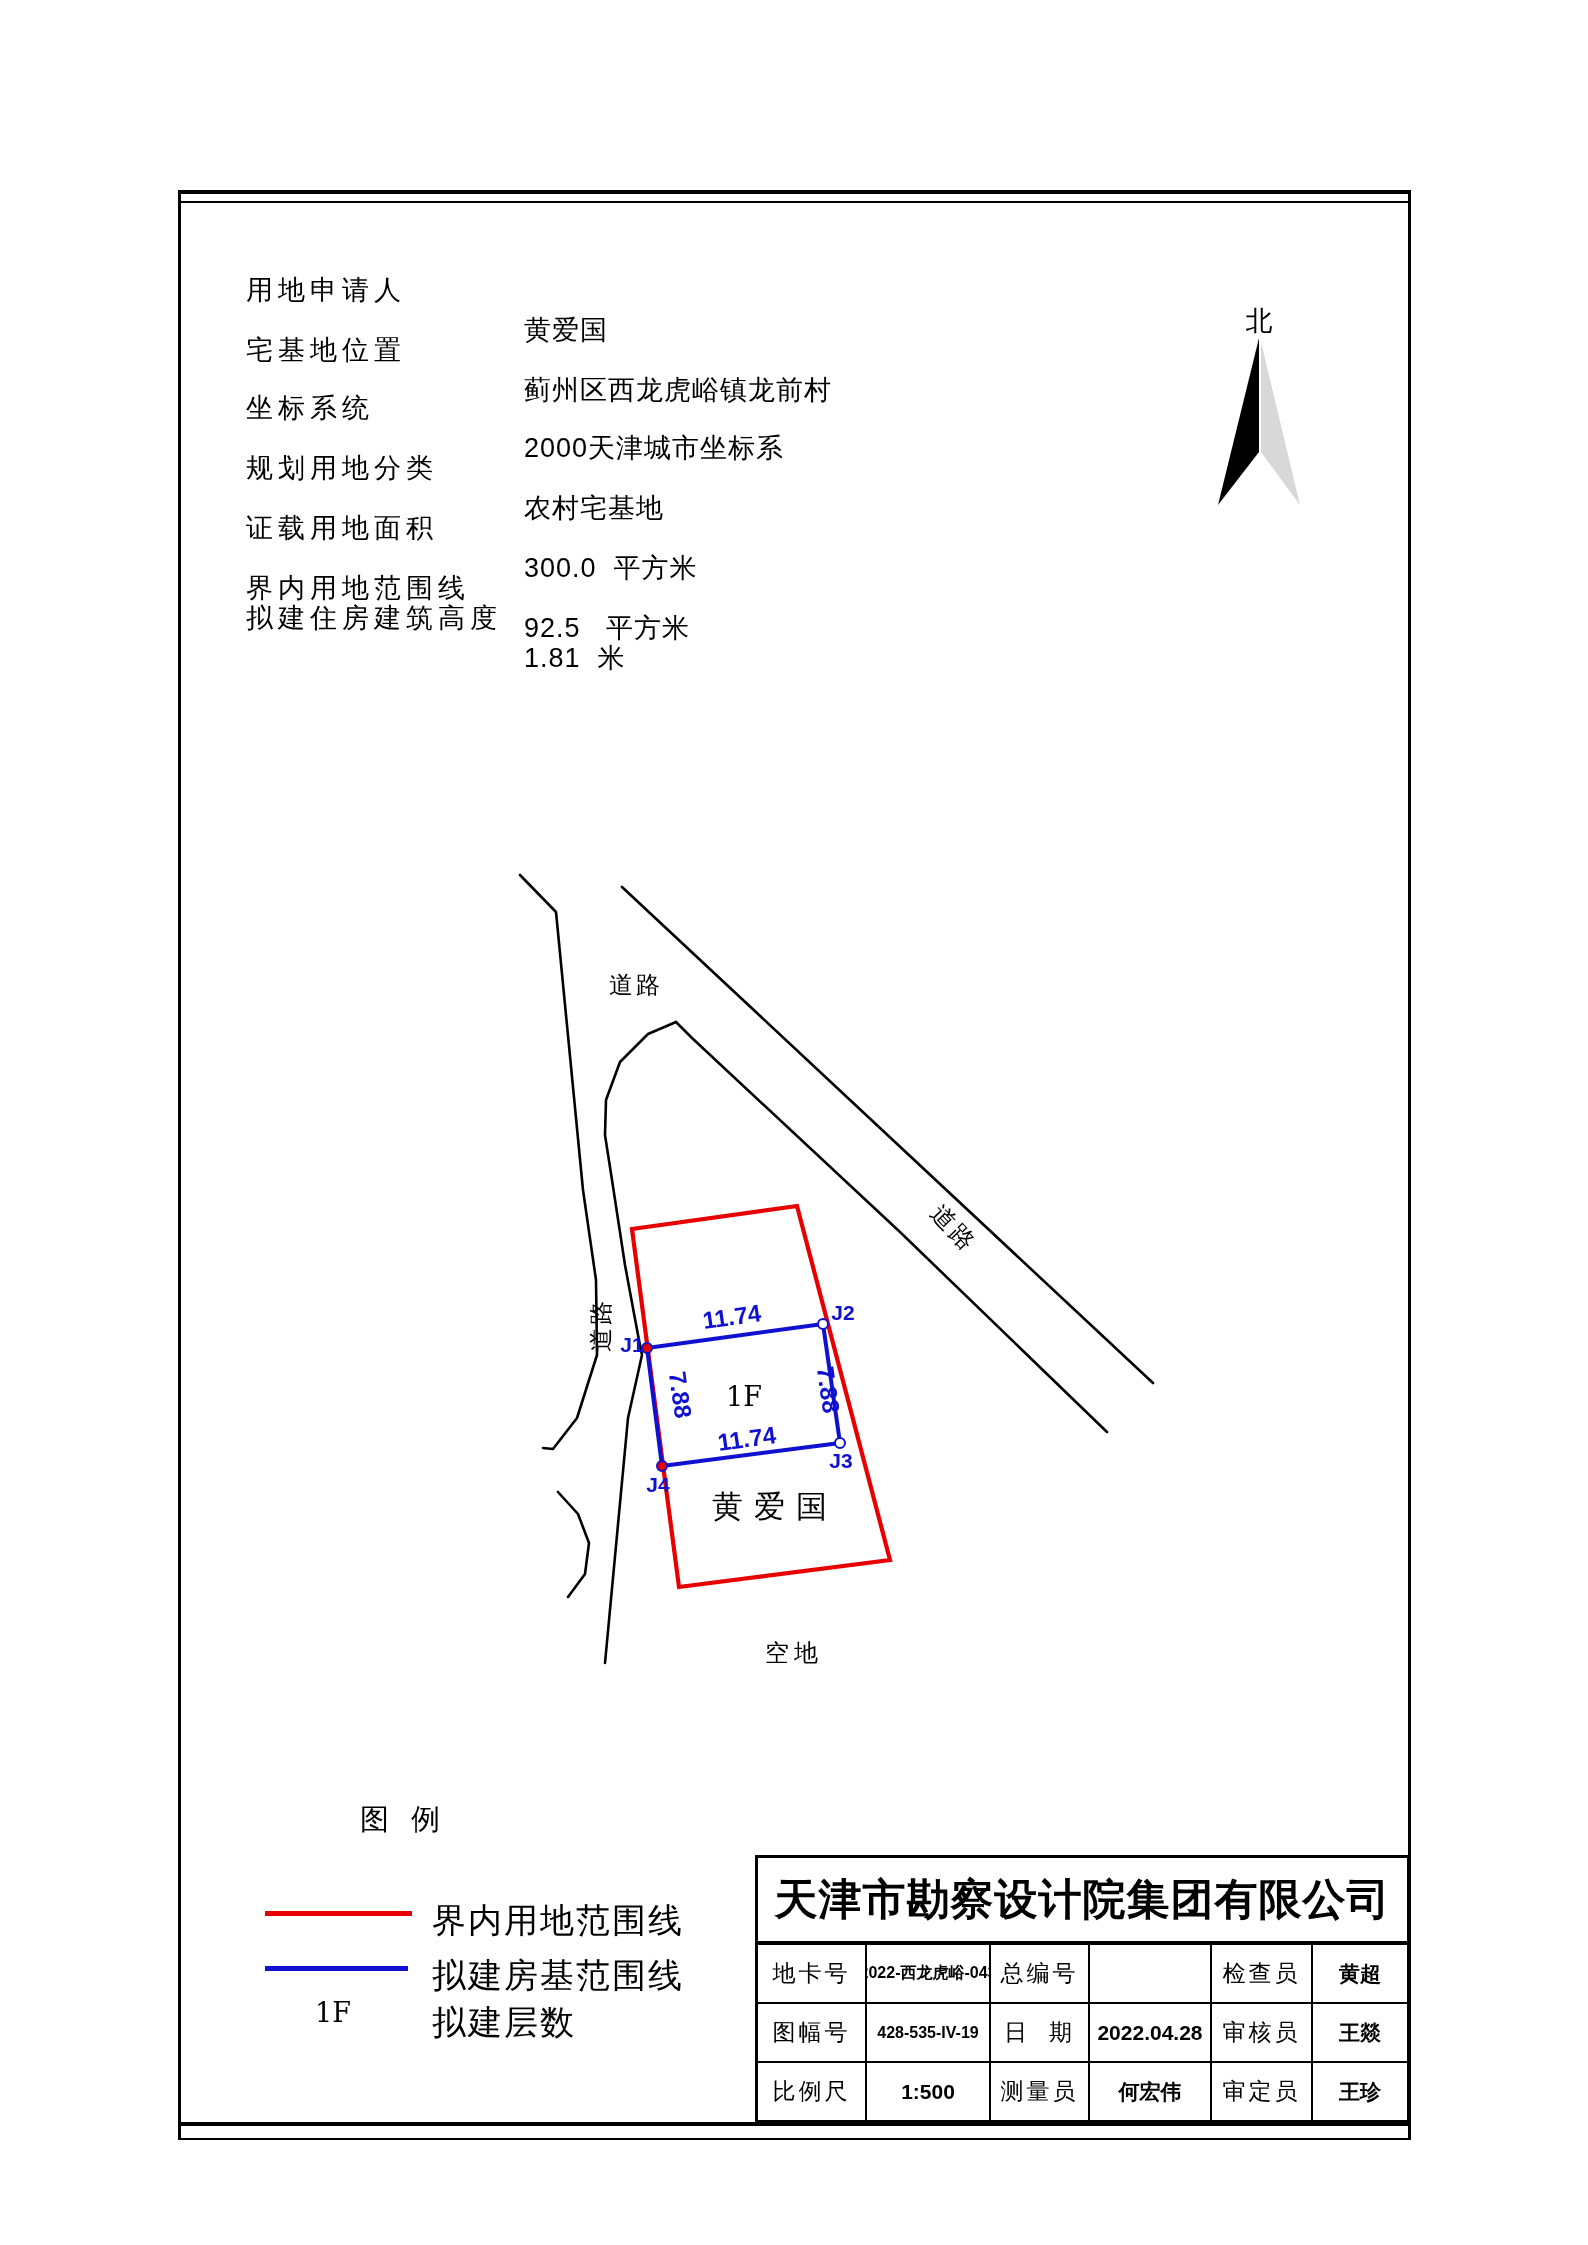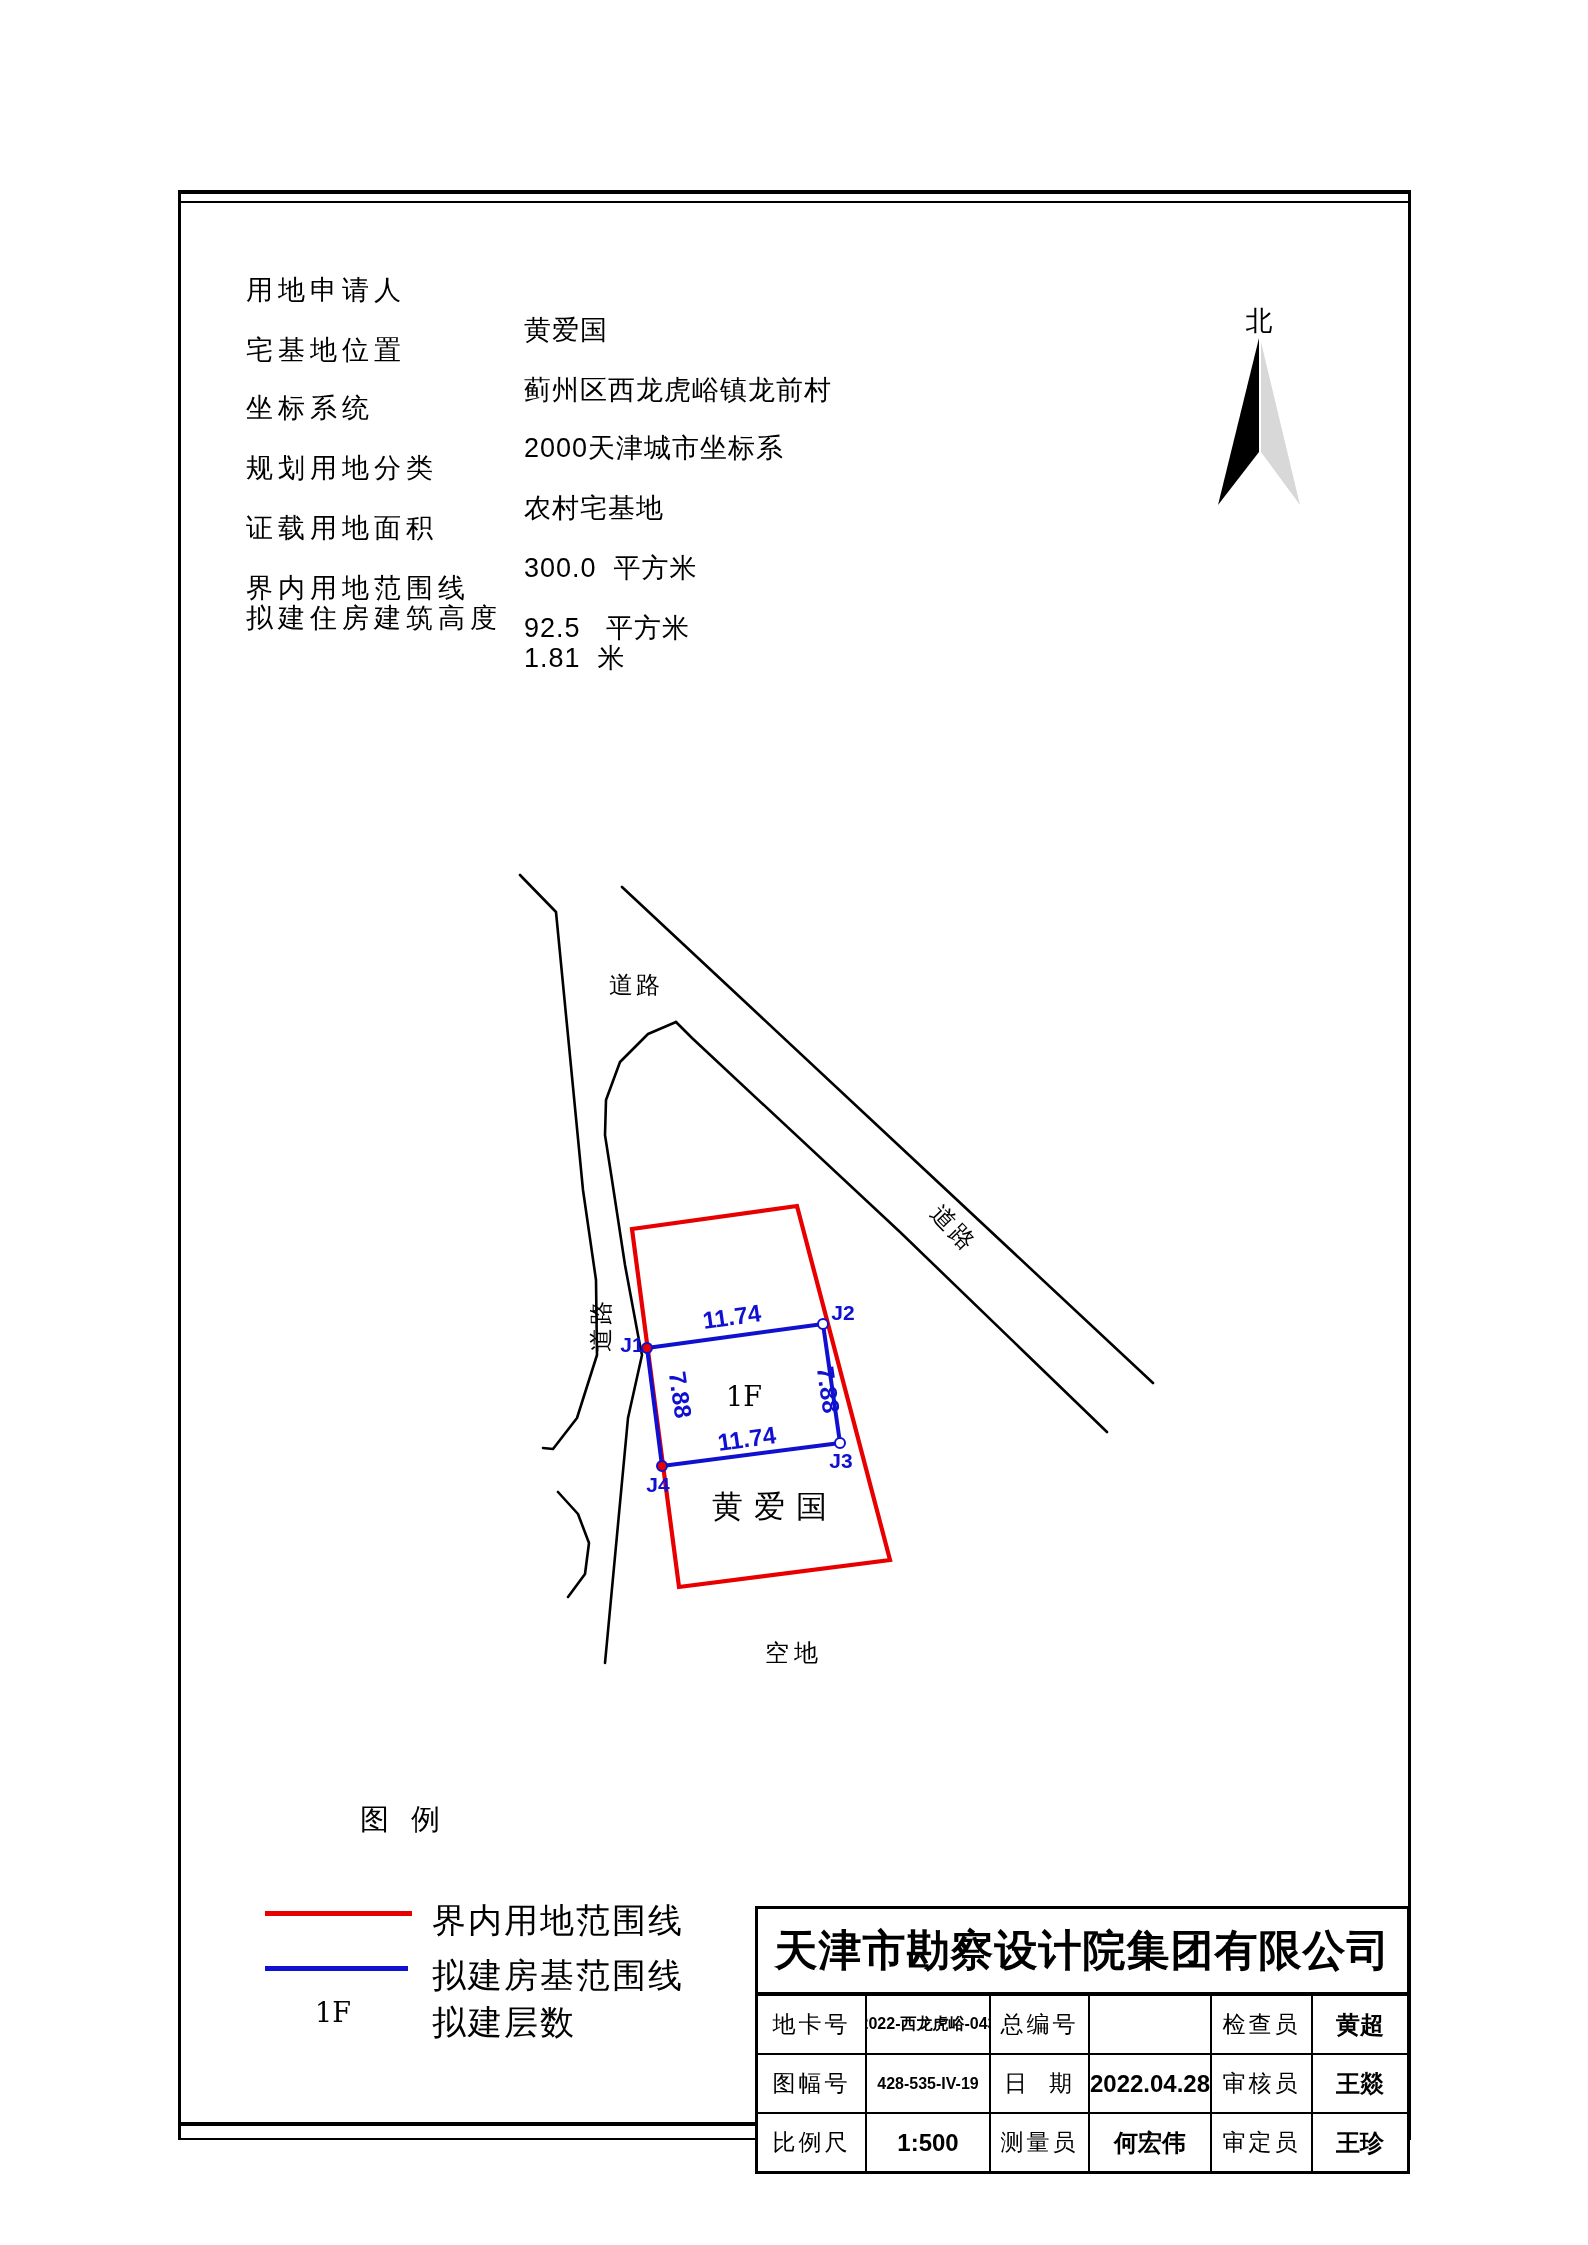--- a/index.html
+++ b/index.html
@@ -28,36 +28,36 @@
   .plan-svg{position:absolute;left:0;top:0;}
   
   .legend-title{position:absolute;left:360px;top:1800px;font-size:29px;white-space:pre;letter-spacing:2px;}
   .legend-item-label{position:absolute;left:432px;font-size:34px;letter-spacing:2px;}
   .legend-swatch{position:absolute;height:5px;}
   .legend-swatch.red{left:265px;top:1911px;width:147px;background:#e80000;}
   .legend-swatch.blue{left:265px;top:1966px;width:143px;background:#1010d0;}
   .legend-symbol{position:absolute;left:315px;top:1997px;font-size:27px;font-family:"DejaVu Serif",serif;}
   
   .titleblock{
-    position:absolute;left:755px;top:1906px;width:655px;height:268px;
+    position:absolute;left:755px;top:1855px;width:655px;height:268px;
     border:3px solid #000;box-sizing:border-box;background:#fff;
   }
   .tb-company{
     height:85px;border-bottom:2px solid #000;display:flex;align-items:center;justify-content:center;
     font-size:43px;font-weight:bold;letter-spacing:1px;white-space:nowrap;box-sizing:border-box;
   }
   .tb-grid{display:grid;grid-template-columns:107px 124px 99px 122px 101px 96px;}
   .tb-cell{
     height:59px;display:flex;align-items:center;justify-content:center;
     border-top:2px solid #000;box-sizing:border-box;overflow:hidden;
   }
   .tb-cell.cb{border-left:2px solid #000;}
   .tb-label{font-size:23px;letter-spacing:3px;white-space:pre;}
   .tb-value{font-size:16px;font-weight:bold;white-space:nowrap;}
-  .tb-value.big{font-size:24px;text-align:right;}
+  .tb-value.big{font-size:21px;text-align:right;}
 </style>
 </head>
 <body>
 
 <div class="page">
 
 
   <div class="frame-line f-top-thick"></div>
   <div class="frame-line f-top-thin"></div>
   <div class="frame-line f-bottom-thick"></div>

